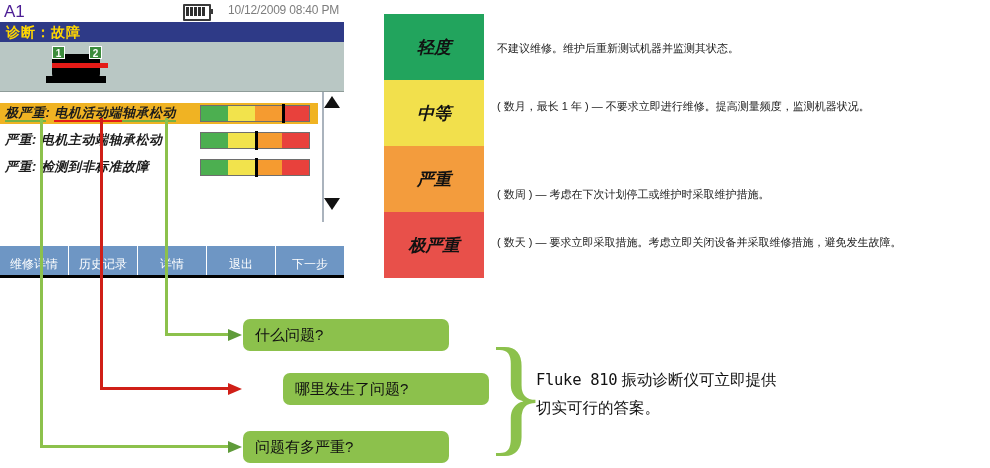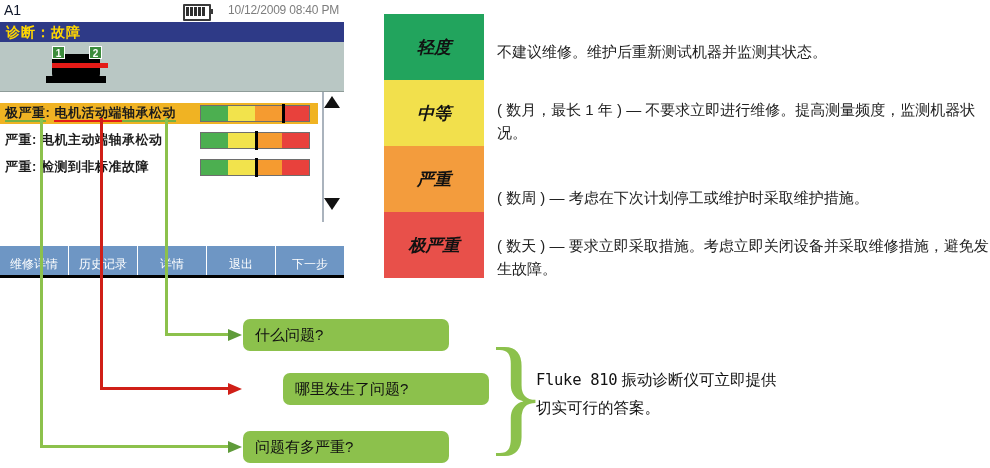--- a/index.html
+++ b/index.html
@@ -4,21 +4,21 @@
 <style>
   html,body{margin:0;padding:0;background:#ffffff;}
   body{width:990px;height:468px;position:relative;overflow:hidden;
        font-family:"Liberation Sans","DejaVu Sans",sans-serif;}
 
   
   #device{position:absolute;left:0;top:0;width:344px;height:296px;}
 
   .dev-statusbar{position:absolute;left:0;top:0;width:344px;height:22px;
     background:#ffffff;border-bottom:1px solid #b9b9b9;}
-  .dev-id{position:absolute;left:4px;top:2px;font-size:14px;color:#0f172a;}
+  .dev-id{position:absolute;left:4px;top:2px;font-size:17px;color:#4c1d95;}
   .dev-clock{position:absolute;right:5px;top:3px;font-size:12px;color:#7d7d7d;
     letter-spacing:-.2px;}
   .batt{position:absolute;right:133px;top:4px;width:24px;height:13px;
     border:2px solid #3a3a3a;border-radius:1px;background:#fff;}
   .batt:after{content:"";position:absolute;right:-4px;top:3px;width:2px;height:5px;
     background:#3a3a3a;}
   .batt i{position:absolute;left:1px;top:1px;width:19px;height:9px;
     background:repeating-linear-gradient(90deg,#2e2e2e 0 3px,#ffffff 3px 4px);}
 
   .dev-title{position:absolute;left:0;top:22px;width:344px;height:20px;
@@ -31,21 +31,21 @@
     background:#000;border-radius:3px 3px 8px 8px;}
   .motor-foot{position:absolute;left:46px;top:34px;width:60px;height:7px;background:#000;}
   .motor-shaft{position:absolute;left:52px;top:21px;width:56px;height:5px;background:#e41b17;}
   .pt{position:absolute;top:4px;width:13px;height:13px;background:#3c8c3c;
     color:#fff;font-size:10px;font-weight:bold;text-align:center;line-height:13px;
     border:1px solid #ffffff;box-sizing:border-box;}
   .pt1{left:52px;} .pt2{left:89px;}
 
   .dev-list{position:absolute;left:0;top:92px;width:344px;height:130px;
     background:#ffffff;}
-  .row{position:absolute;left:0;width:318px;height:21px;}
+  .row{position:absolute;left:0;width:318px;height:21px;font-style:italic;}
   .row .sev-text{position:absolute;left:5px;top:1px;font-size:13px;font-weight:bold;
     color:#1b1b1b;white-space:nowrap;letter-spacing:.5px;}
   .row.sel{background:#f0b323;}
   .row.sel .sev-text{color:#1b1b1b;}
   .u-green{border-bottom:2px solid #76b043;}
   .u-red{border-bottom:2px solid #e41b17;}
 
   .bar{position:absolute;left:200px;top:2px;width:110px;height:17px;
     border:1px solid #6e6e6e;box-sizing:border-box;display:flex;}
   .bar span{flex:1;height:100%;}
@@ -74,21 +74,21 @@
     display:flex;border-bottom:3px solid #000;box-sizing:border-box;}
   .dev-buttons .bt{flex:1;background:#6e96c4;color:#ffffff;font-size:12px;
     display:flex;align-items:flex-end;justify-content:center;padding-bottom:2px;
     border-right:1px solid #ffffff;box-sizing:border-box;}
   .dev-buttons .bt:last-child{border-right:none;}
 
   
   #legend{position:absolute;left:384px;top:14px;width:100px;}
   .lg-cell{width:100px;height:66px;display:flex;align-items:center;
     justify-content:center;font-size:17px;font-weight:bold;color:#111;font-style:italic;}
-  .lg-desc{position:absolute;left:497px;font-size:15px;color:#222;
+  .lg-desc{position:absolute;left:497px;font-size:11px;color:#222;
     line-height:1.55;width:492px;}
 
   
   .callout{position:absolute;left:243px;width:206px;height:32px;background:#8cc14c;
     display:flex;align-items:center;padding-left:12px;box-sizing:border-box;
     font-size:15px;color:#111;border-radius:7px;}
   .arrow-head{position:absolute;width:0;height:0;
     border-top:6px solid transparent;border-bottom:6px solid transparent;}
   .lead{position:absolute;}
   .brace{position:absolute;left:484px;top:330px;width:22px;height:128px;

